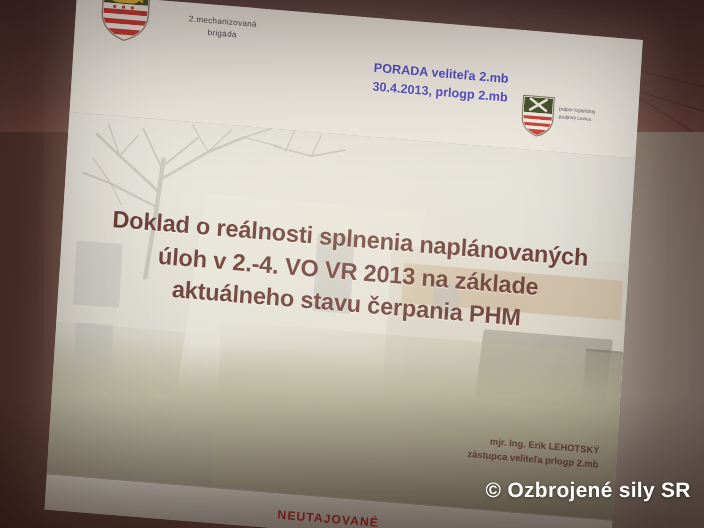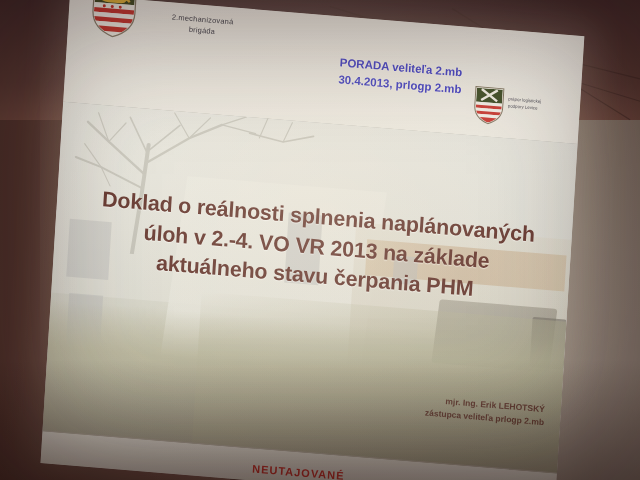--- a/index.html
+++ b/index.html
@@ -309,13 +309,14 @@
 
       </div>
 
     </div>
   </div>
 
   <div class="wall-glow"></div>
   <div class="wall-shadow-b"></div>
   <div class="vignette"></div>
 
+  <div id="watermark">© Ozbrojené sily SR</div>
 </div>
 
 </body></html>

